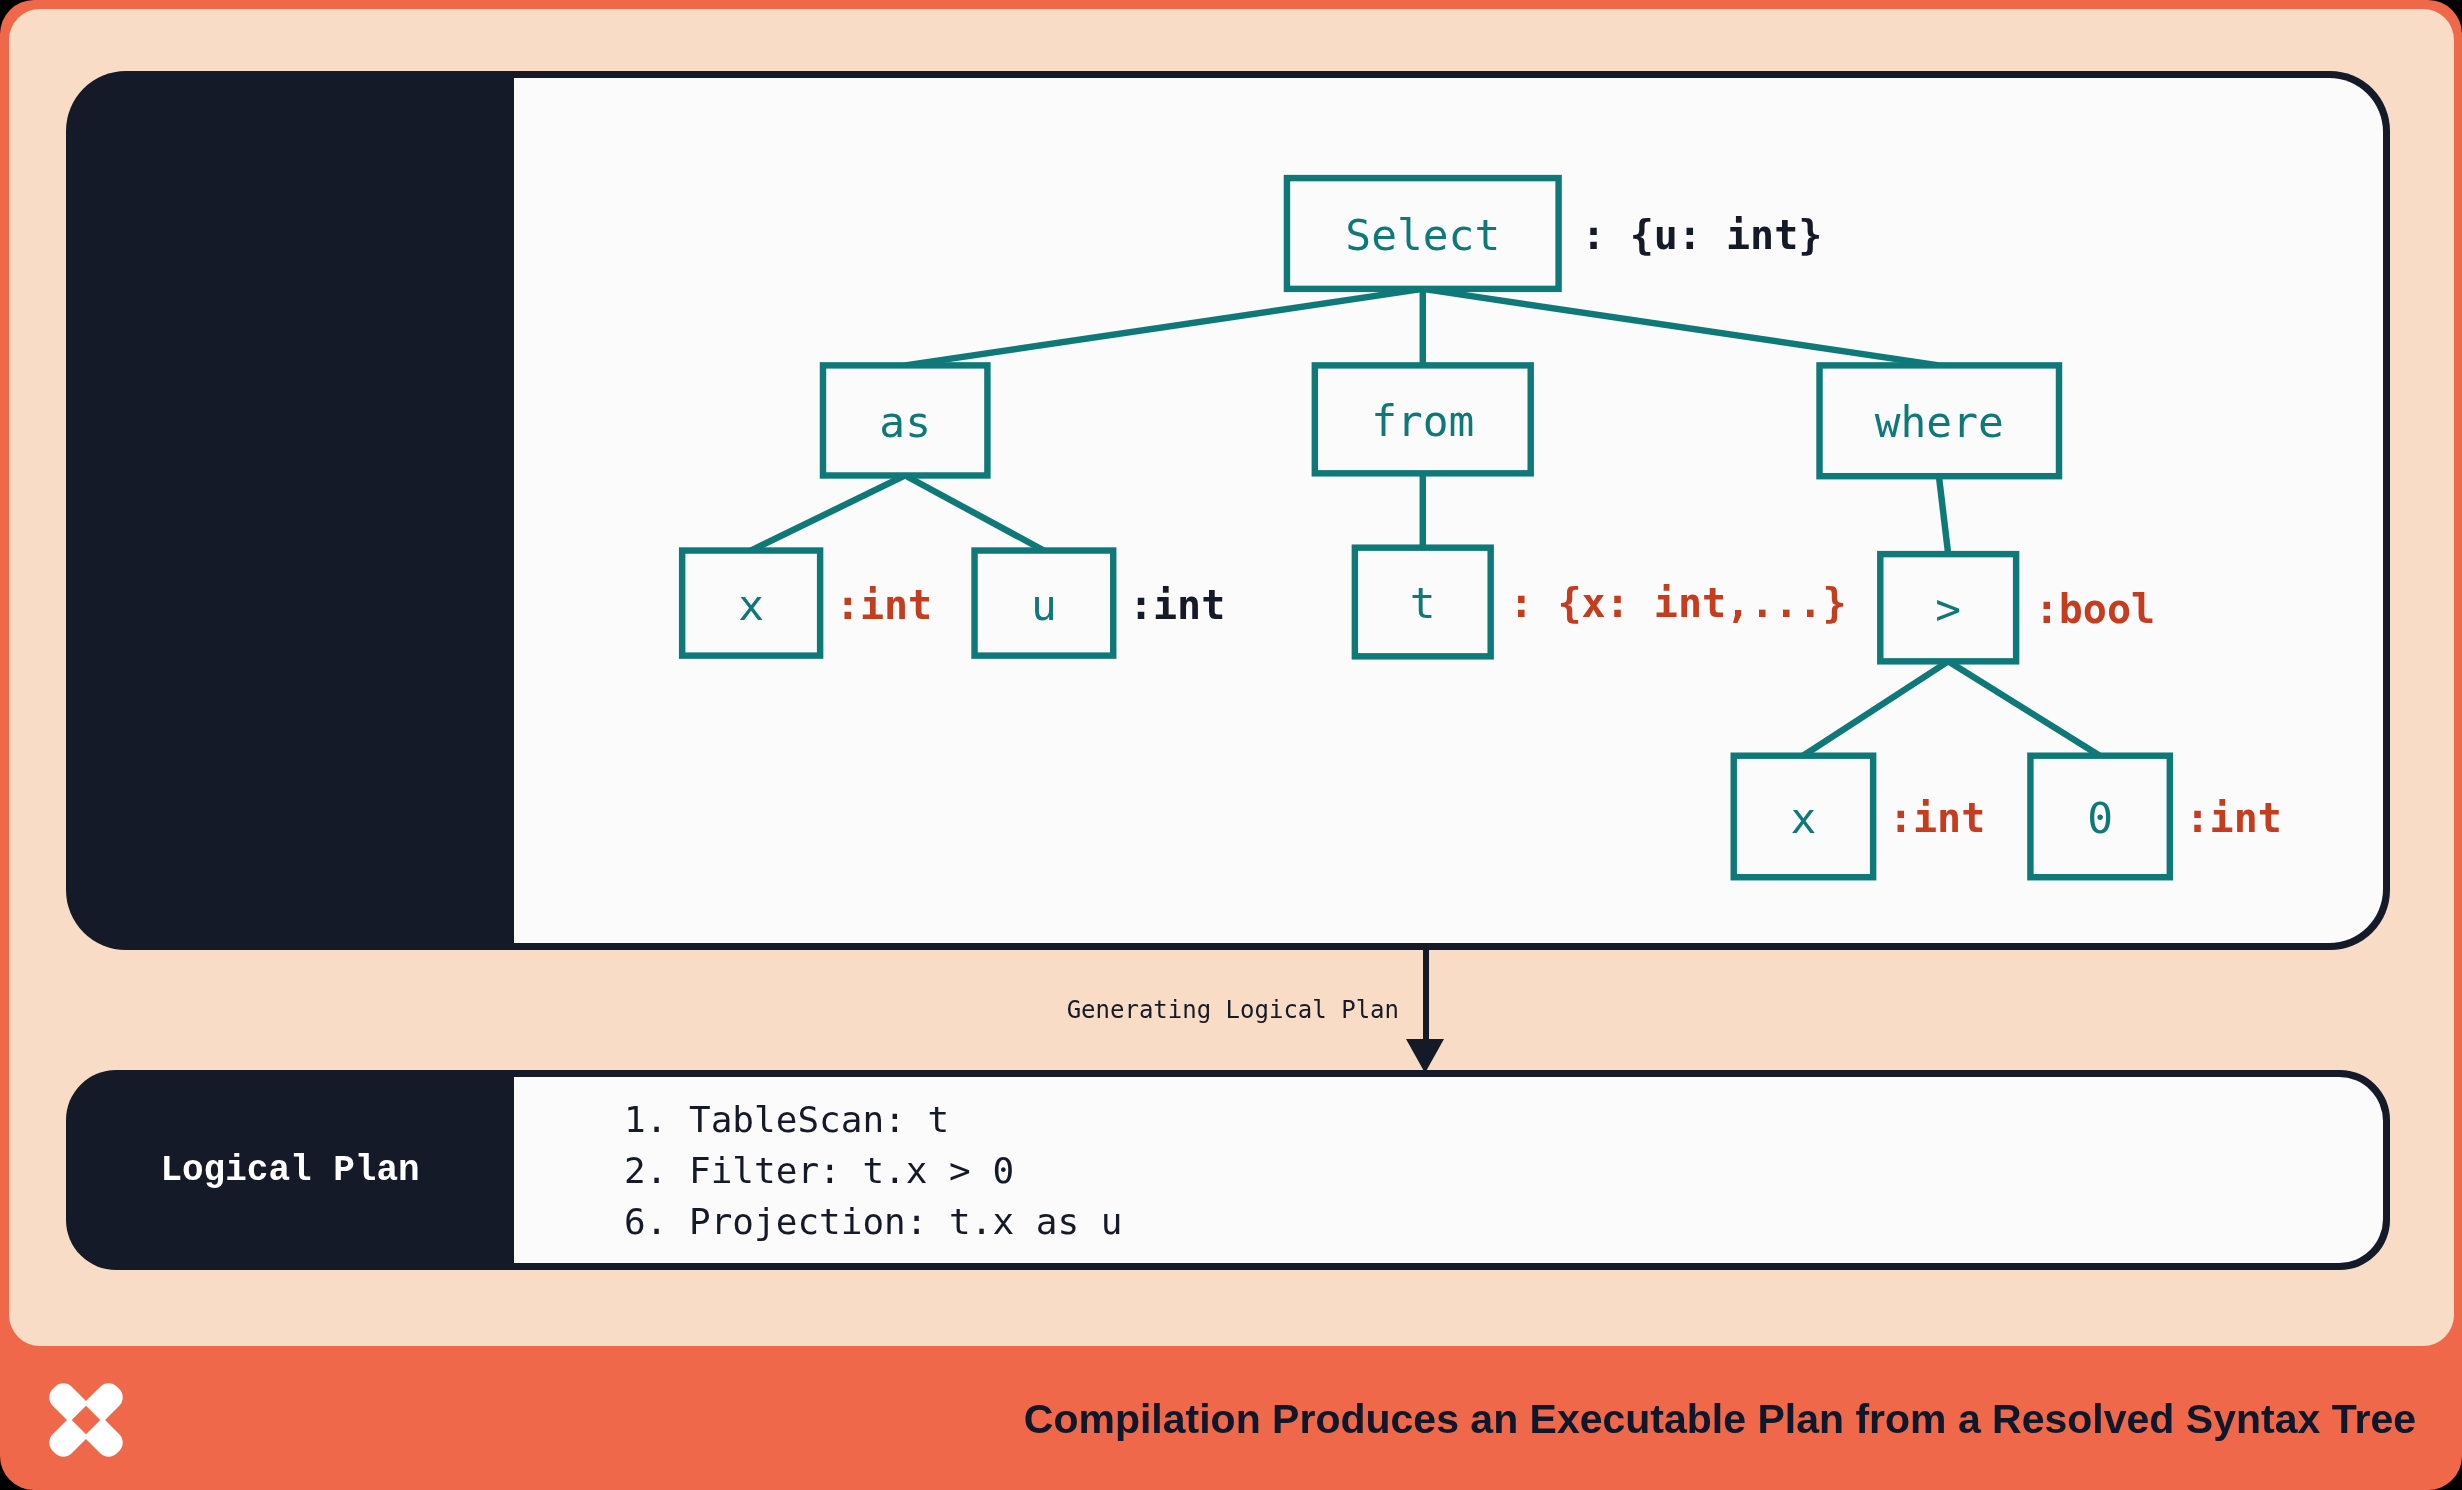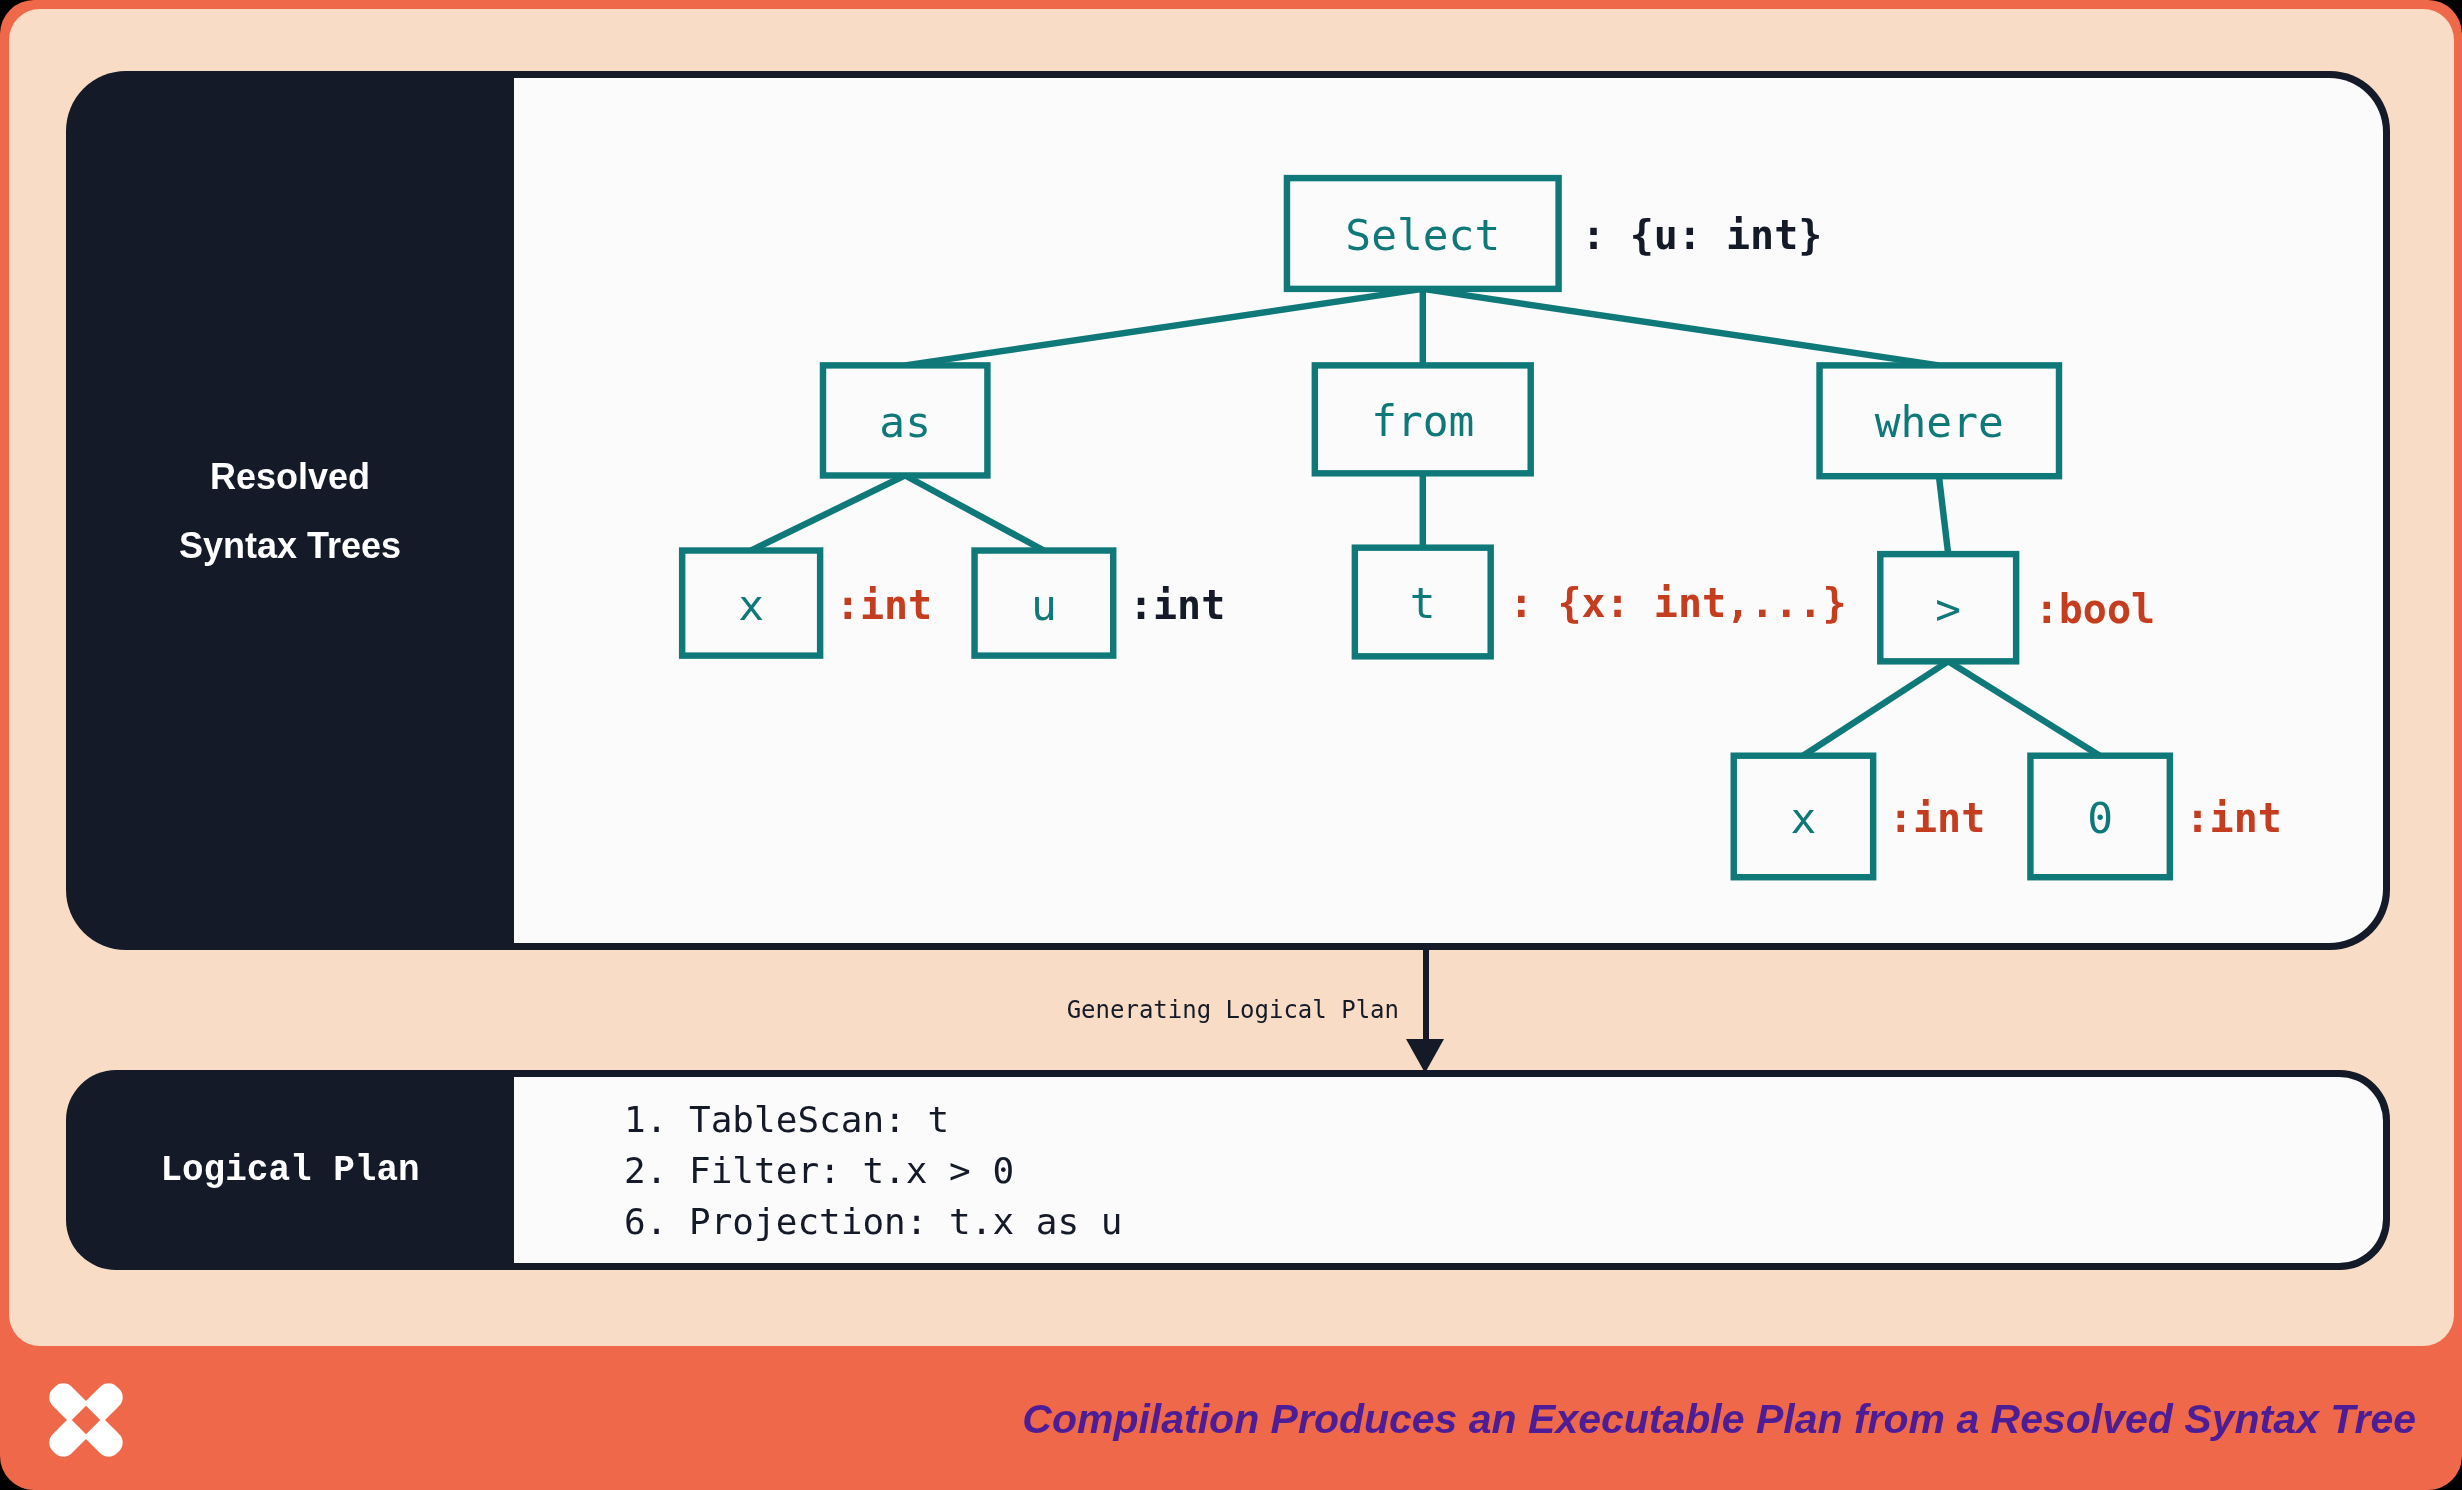--- a/index.html
+++ b/index.html
@@ -34,34 +34,30 @@
     border-left:19.3px solid transparent;border-right:19.3px solid transparent;
     border-top:34px solid var(--navy);}
 
   
   .plan-steps{font-family:"DejaVu Sans Mono","Liberation Mono",monospace;font-size:36px;
     line-height:51px;color:var(--navy);padding-left:110px;}
 
   
   .footer-logo{position:absolute;left:44px;top:1378px;width:84px;height:84px;}
   .footer-title{position:absolute;right:46px;top:1396px;width:1859px;text-align:right;
-    color:#4c1d95;font-weight:bold;font-size:41px;line-height:46px;font-style:italic;}
+    color:#0f172a;font-weight:bold;font-size:41px;line-height:46px;}
 </style>
 </head>
 <body>
 
 <div class="canvas">
   <div class="peach"></div>
 
   <div class="panel panel-top">
     <div class="content"></div>
-    <div class="side-label">
-      <span>Resolved</span>
-      <span>Syntax Trees</span>
-    </div>
     <svg class="tree-svg" id="tree-svg" viewBox="0 0 2614 1210">
         <line x1="1271" y1="295" x2="547" y2="402" stroke="#0f7878" stroke-width="9"></line>
         <line x1="1271" y1="295" x2="1271" y2="402" stroke="#0f7878" stroke-width="9"></line>
         <line x1="1271" y1="295" x2="1993" y2="402" stroke="#0f7878" stroke-width="9"></line>
         <line x1="547" y1="556" x2="331" y2="661" stroke="#0f7878" stroke-width="9"></line>
         <line x1="547" y1="556" x2="741" y2="661" stroke="#0f7878" stroke-width="9"></line>
         <line x1="1271" y1="553" x2="1271" y2="657" stroke="#0f7878" stroke-width="9"></line>
         <line x1="1993" y1="557" x2="2006" y2="666" stroke="#0f7878" stroke-width="9"></line>
         <line x1="2006" y1="816" x2="1803" y2="948" stroke="#0f7878" stroke-width="9"></line>
         <line x1="2006" y1="816" x2="2218" y2="948" stroke="#0f7878" stroke-width="9"></line>

